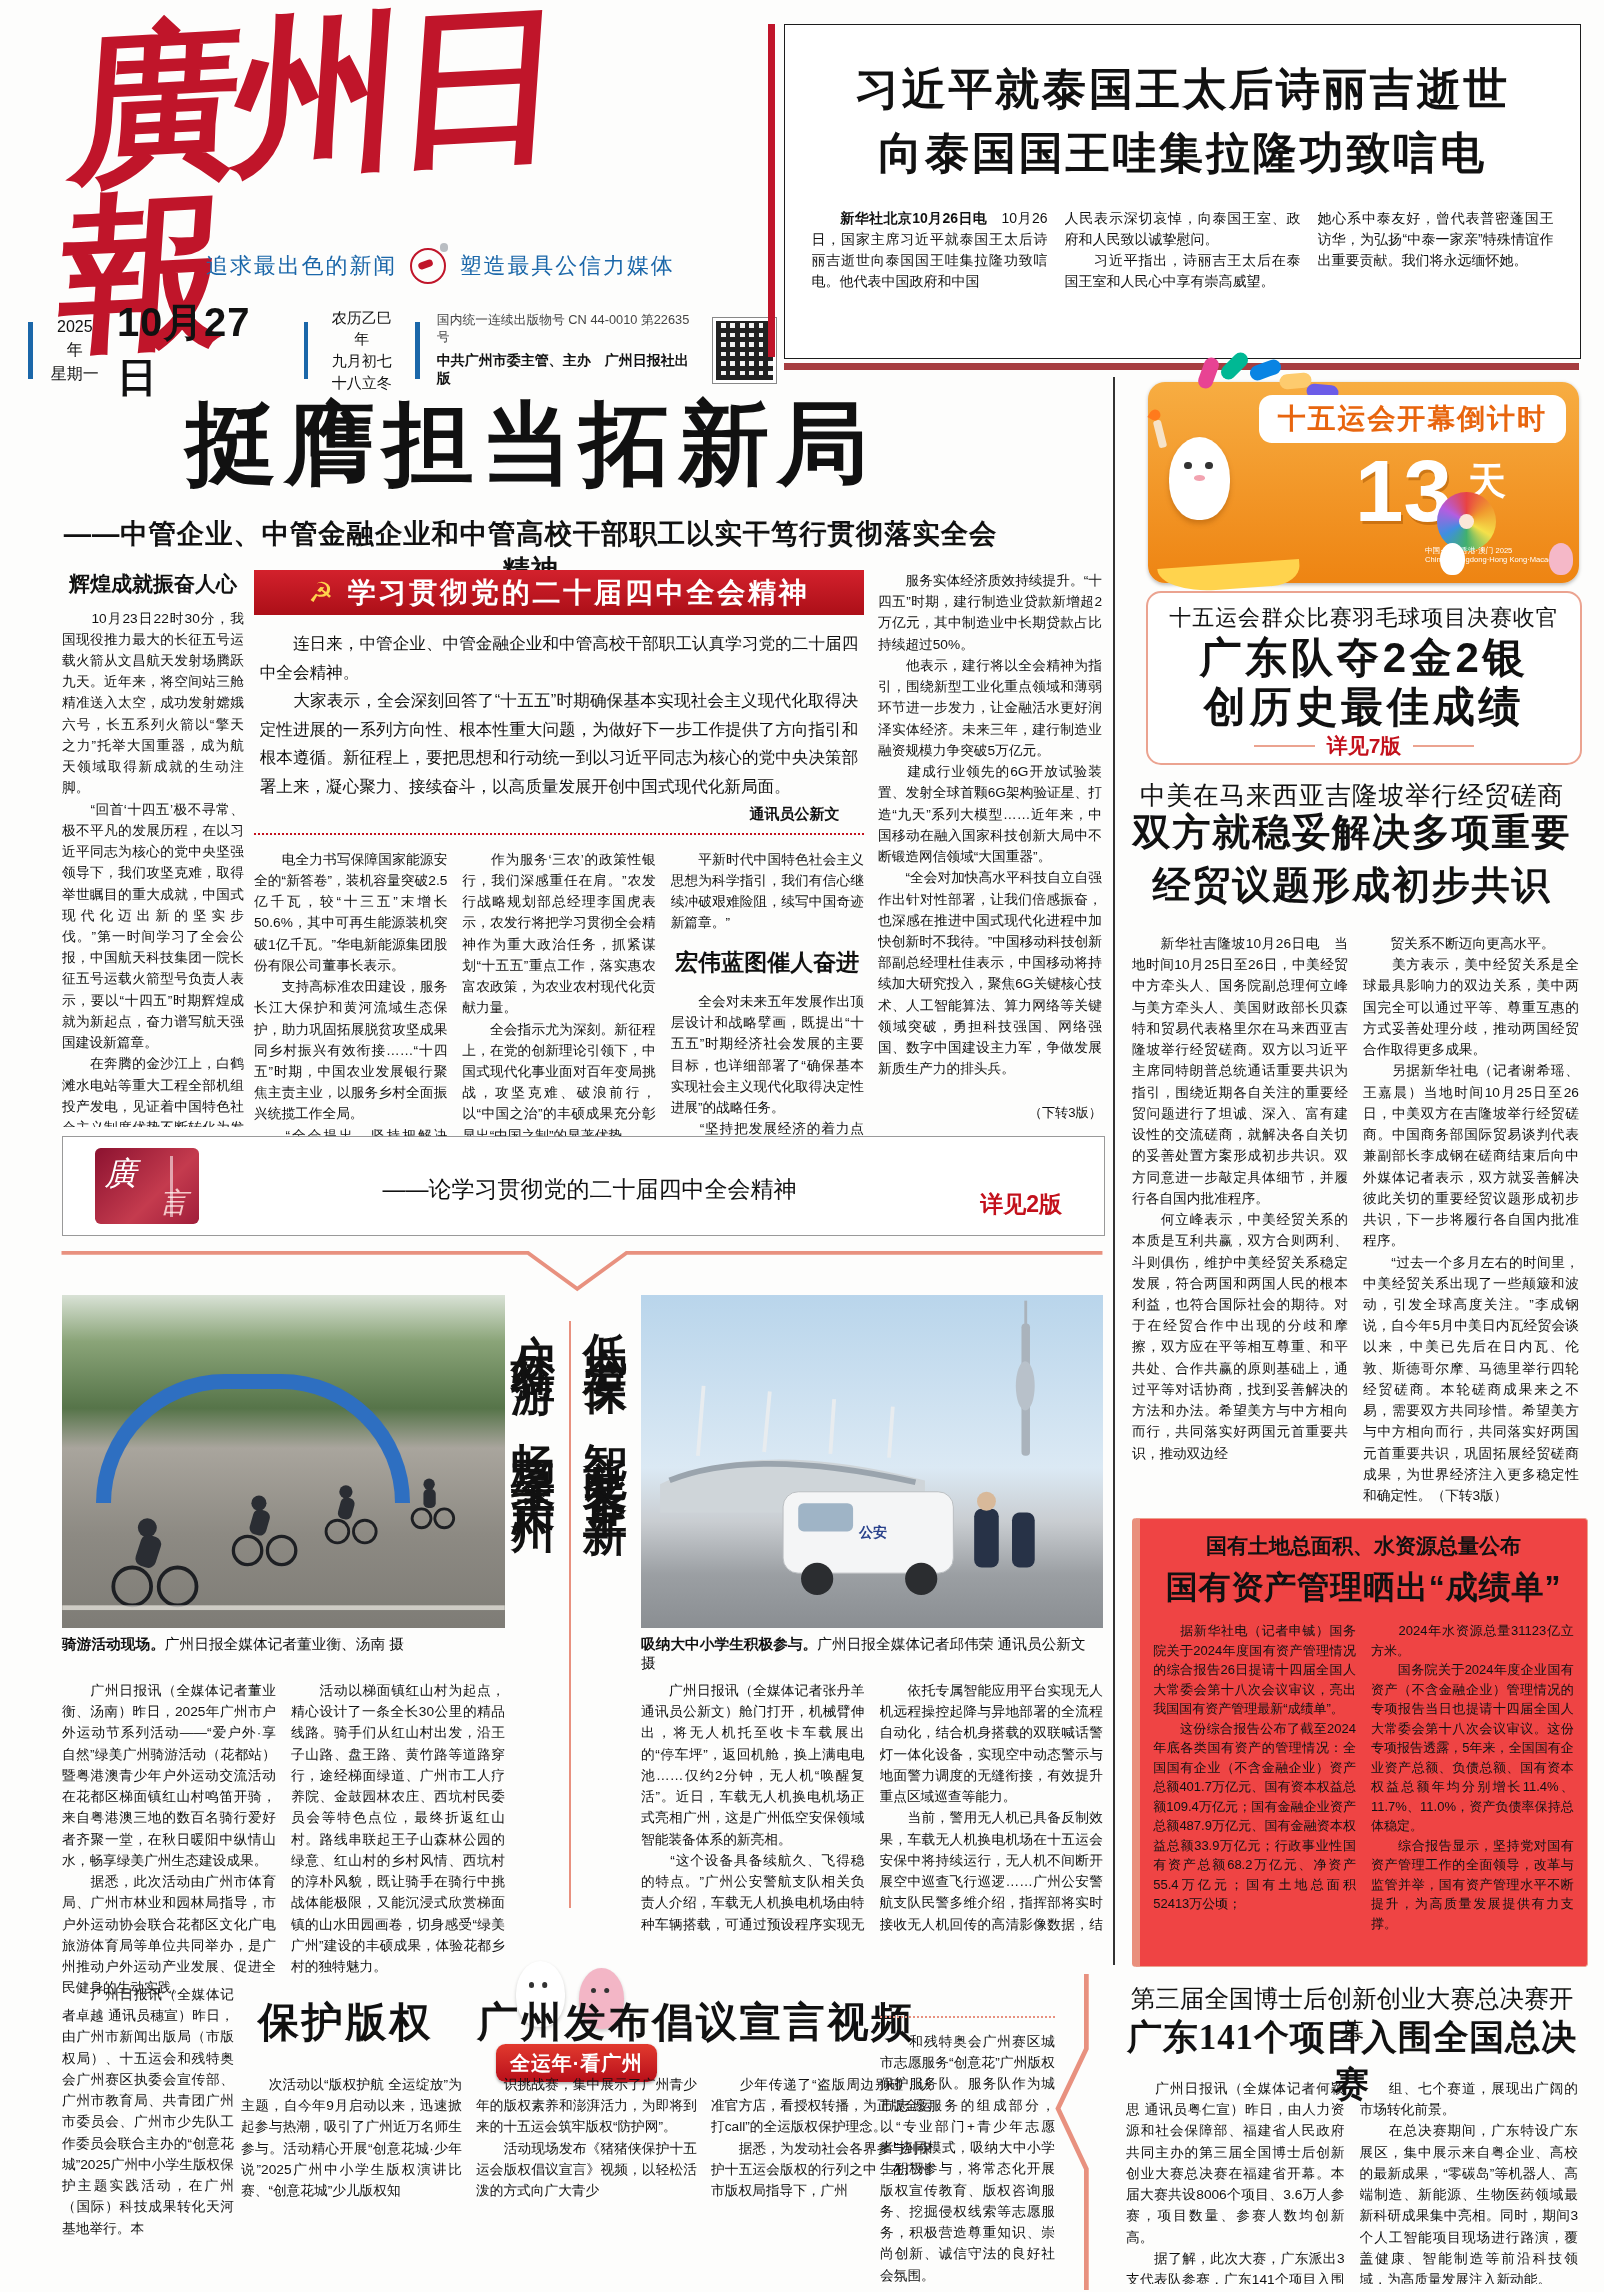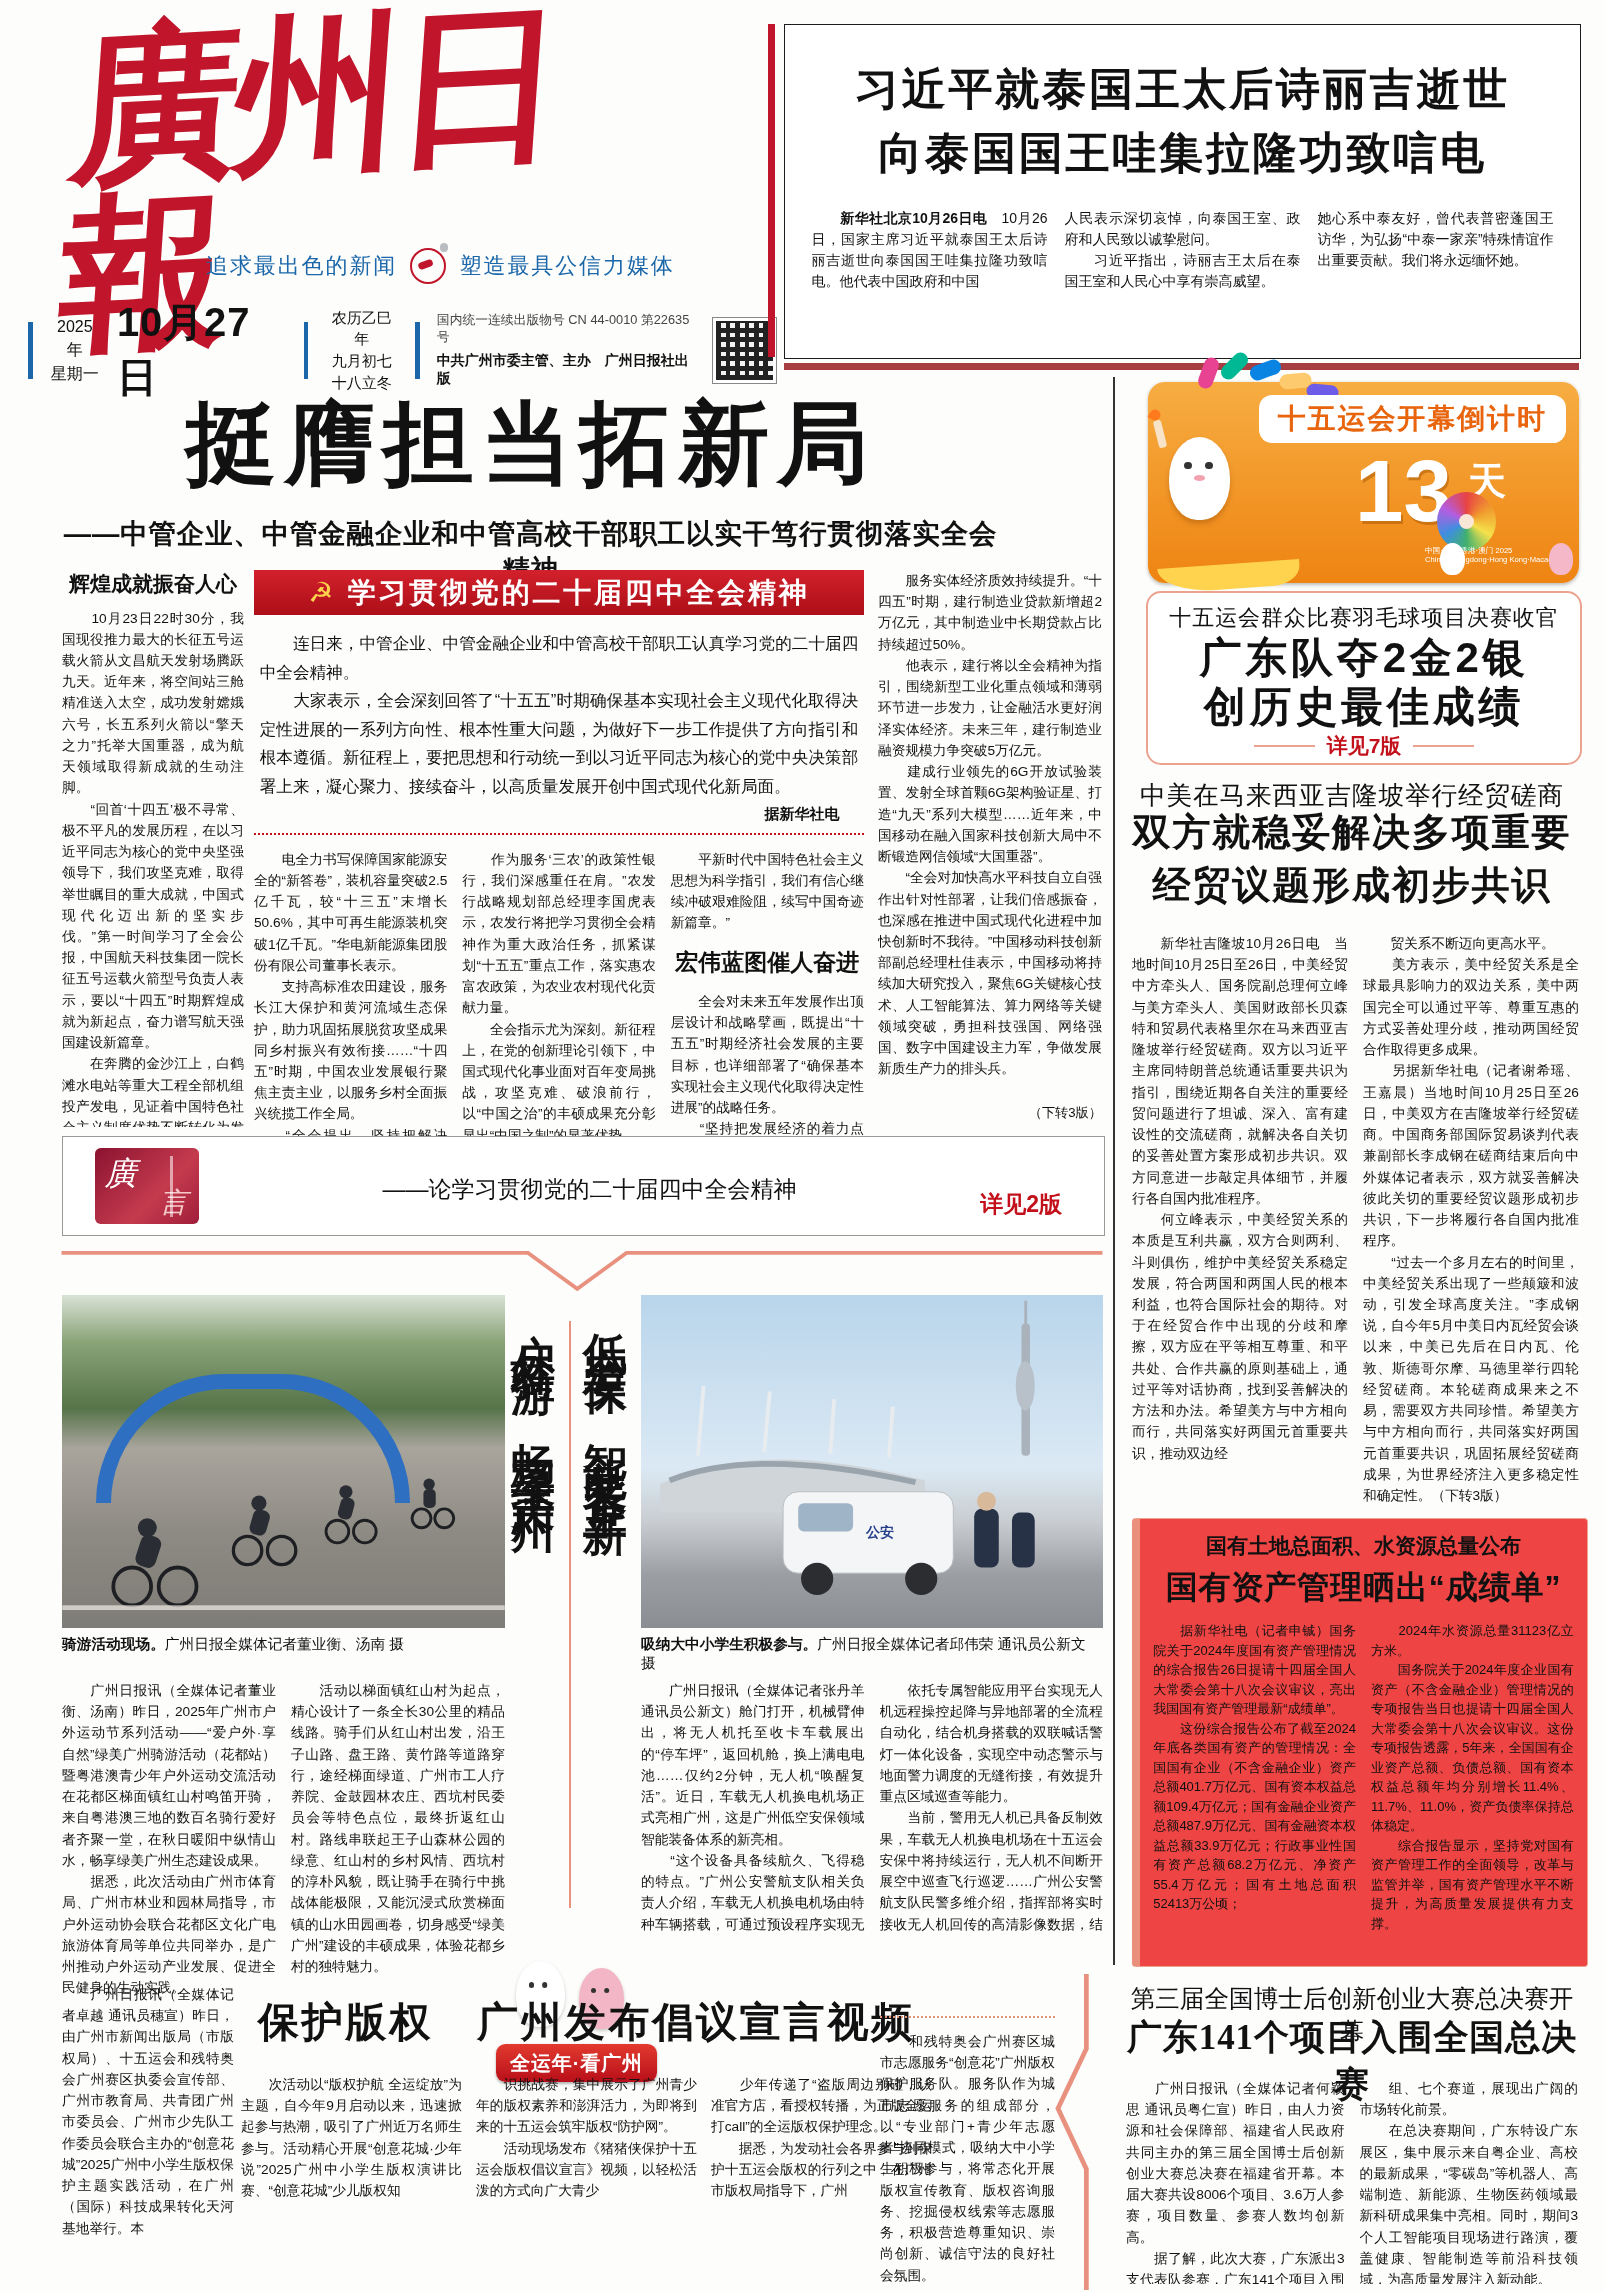--- a/index.html
+++ b/index.html
@@ -168,21 +168,21 @@
 　　在奔腾的金沙江上，白鹤滩水电站等重大工程全部机组投产发电，见证着中国特色社会主义制度优势不断转化为发展胜势。“这是‘十四五’时期我国能源事业发展的生动缩影。”</div>
   </div>
 
   <div class="abs" style="left:254px;top:570px;width:610px;height:556px;">
     <div class="banner">
       <span class="emblem-party">☭</span>
       <span>学习贯彻党的二十届四中全会精神</span>
     </div>
     <div class="intro txt">　　连日来，中管企业、中管金融企业和中管高校干部职工认真学习党的二十届四中全会精神。
 　　大家表示，全会深刻回答了“十五五”时期确保基本实现社会主义现代化取得决定性进展的一系列方向性、根本性重大问题，为做好下一步工作提供了方向指引和根本遵循。新征程上，要把思想和行动统一到以习近平同志为核心的党中央决策部署上来，凝心聚力、接续奋斗，以高质量发展开创中国式现代化新局面。</div>
-    <div class="byline">据新华社电</div>
+    <div class="byline">通讯员公新文</div>
     <div class="dotted"></div>
     <div class="subcols" style="height:346px;overflow:hidden;">
       <div class="txt body14">　　电全力书写保障国家能源安全的“新答卷”，装机容量突破2.5亿千瓦，较“十三五”末增长50.6%，其中可再生能源装机突破1亿千瓦。”华电新能源集团股份有限公司董事长表示。
 　　支持高标准农田建设，服务长江大保护和黄河流域生态保护，助力巩固拓展脱贫攻坚成果同乡村振兴有效衔接……“十四五”时期，中国农业发展银行聚焦主责主业，以服务乡村全面振兴统揽工作全局。
 　　“全会提出，坚持把解决好‘三农’问题作为全党工作重中之重……</div>
       <div class="txt body14">　　作为服务‘三农’的政策性银行，我们深感重任在肩。”农发行战略规划部总经理李国虎表示，农发行将把学习贯彻全会精神作为重大政治任务，抓紧谋划“十五五”重点工作，落实惠农富农政策，为农业农村现代化贡献力量。
 　　全会指示尤为深刻。新征程上，在党的创新理论引领下，中国式现代化事业面对百年变局挑战，攻坚克难、破浪前行，以“中国之治”的丰硕成果充分彰显出“中国之制”的显著优势。</div>
       <div>
         <div class="txt body14">　　平新时代中国特色社会主义思想为科学指引，我们有信心继续冲破艰难险阻，续写中国奇迹新篇章。”</div>
         <div class="midhead">宏伟蓝图催人奋进</div>
@@ -341,21 +341,21 @@
           <circle cx="404" cy="222" r="9" fill="#d8b99a"></circle>
       <g stroke="#222" stroke-width="3">
             <line x1="214" y1="86" x2="242" y2="86"></line>
             <line x1="228" y1="72" x2="228" y2="100"></line>
           </g>
       <circle cx="214" cy="86" r="5" fill="#222"></circle>
           <circle cx="242" cy="86" r="5" fill="#222"></circle>
       <path d="M40,330 Q240,296 470,322" fill="none" stroke="#d9a13c" stroke-width="7"></path>
     </rect>
       </svg>
-    <div class="abs" style="left:225px;top:229px;font-size:14px;font-weight:bold;color:#27408b;">公安</div>
+    <div class="abs" style="left:218px;top:229px;font-size:14px;font-weight:bold;color:#27408b;">公安</div>
   </div>
 
   <div class="abs caption" style="left:62px;top:1635px;width:443px;">
     <span class="capb">骑游活动现场。</span><span>广州日报全媒体记者董业衡、汤南 摄</span>
   </div>
   <div class="abs caption" style="left:641px;top:1635px;width:462px;">
     <span class="capb">吸纳大中小学生积极参与。</span><span>广州日报全媒体记者邱伟荣 通讯员公新文 摄</span>
   </div>
 
   <div class="abs twocols" style="left:62px;top:1680px;width:443px;height:428px;overflow:hidden;">

